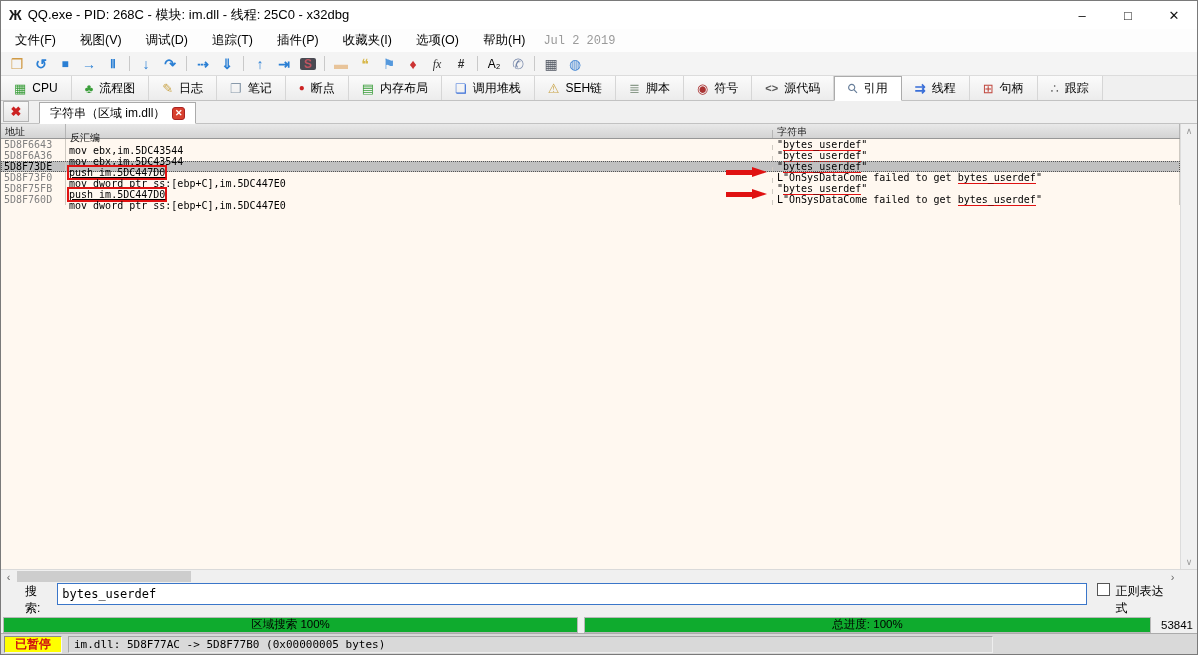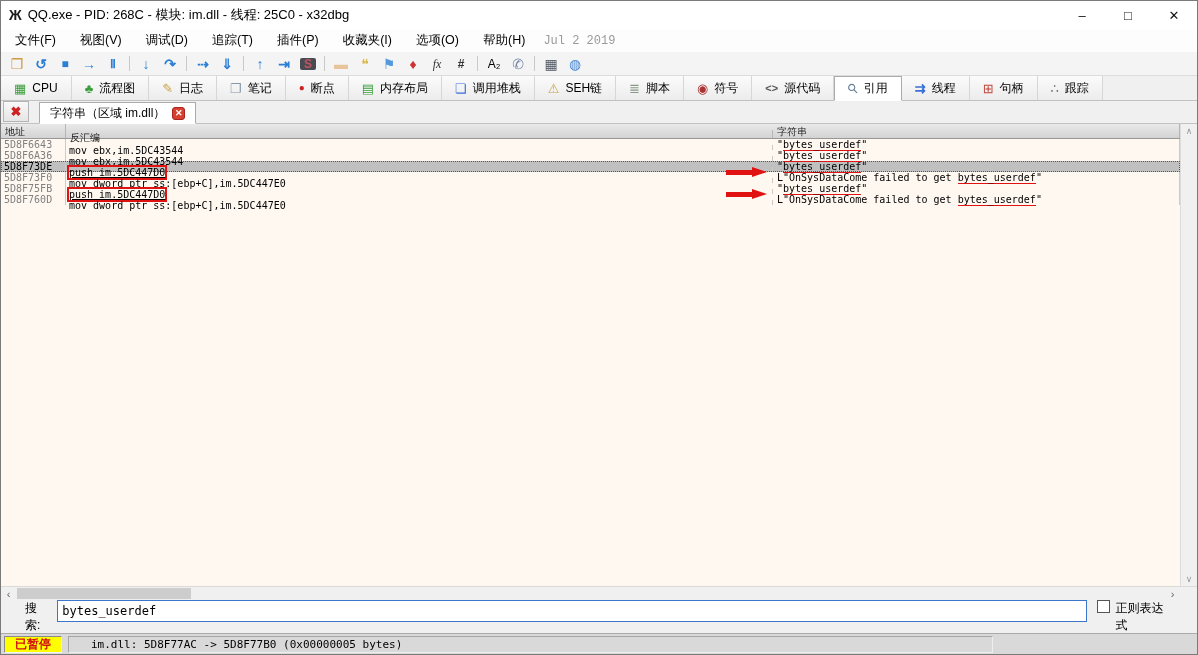--- a/index.html
+++ b/index.html
@@ -93,21 +93,21 @@
   .cmd-dd { width:140px; height:20px; border:1px solid #9a9a9a; background:#fff; margin-left:2px;
     display:flex; align-items:center; padding:0 6px; }
   .cmd-dd .dd-arrow { margin-left:auto; font-size:10px; color:#333; }
   
   .statusbar { height:21px; background:#d9d9d9; border-top:1px solid #ababab; display:flex; align-items:center;
     padding:0 3px; font-size:12px; flex:0 0 auto; }
   .st-badge { width:58px; height:17px; background:#ffff00; color:#d01010; font-weight:bold;
     display:flex; align-items:center; justify-content:center;
     border:1px solid; border-color:#8a8a8a #f5f5f5 #f5f5f5 #8a8a8a; }
   .st-msg { width:925px; height:17px; margin-left:6px; border:1px solid; border-color:#a5a5a5 #eee #eee #a5a5a5;
-    display:flex; align-items:center; padding-left:22px; font:11px "DejaVu Sans Mono", monospace; }
+    display:flex; align-items:center; padding-left:5px; font:11px "DejaVu Sans Mono", monospace; }
   .st-time { flex:1; height:17px; margin-left:7px; border:1px solid; border-color:#a5a5a5 #eee #eee #a5a5a5;
     display:flex; align-items:center; padding-left:6px; font-weight:bold; gap:6px; }
 </style>
 </head>
 <body>
 
 <div id="win">
 
   <div class="titlebar">
     <span class="app-ico">Ж</span>
@@ -366,20 +366,25 @@
     <div class="hs-corner"></div>
   </div>
 
   <div class="searchrow">
     <label>搜索:</label>
     <input class="search-input" value="bytes_userdef" style="">
     <span class="cb"></span>
     <span>正则表达式</span>
   </div>
 
+  <div class="progrow">
+    <div class="pbar pbar1">区域搜索 100%</div>
+    <div class="pbar pbar2">总进度: 100%</div>
+    <div class="pcount">53841</div>
+  </div>
 
 
   <div class="statusbar">
     <div class="st-badge">已暂停</div>
     <div class="st-msg">im.dll: 5D8F77AC -&gt; 5D8F77B0 (0x00000005 bytes)</div>
   </div>
 
 </div>
 
 </body></html>

